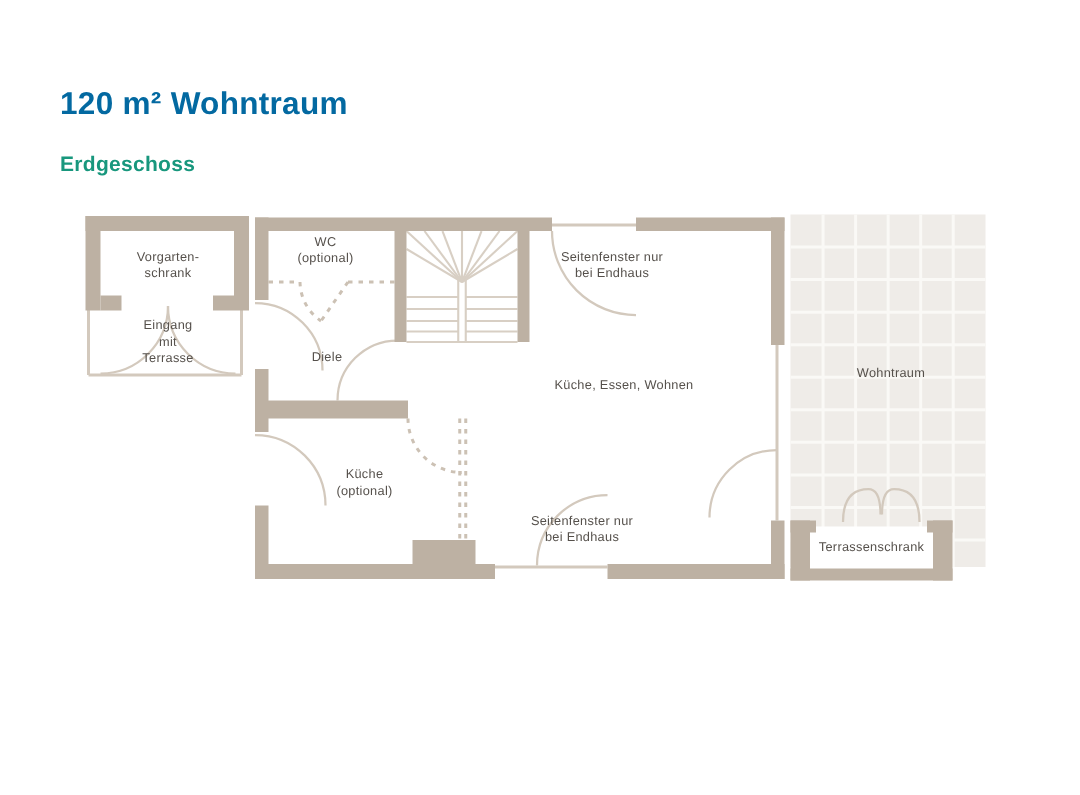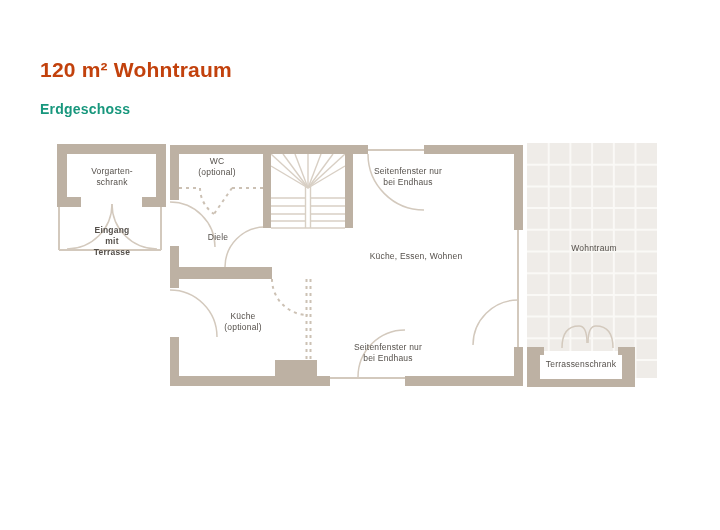--- a/index.html
+++ b/index.html
@@ -2,36 +2,36 @@
 <html><head>
 <meta charset="utf-8">
 <style>
   html,body{margin:0;padding:0;background:#ffffff;}
   .stage{
     position:relative;width:720px;height:530px;background:#ffffff;overflow:hidden;
     font-family:"Liberation Sans","DejaVu Sans",sans-serif;
   }
   .title{
     position:absolute;left:40px;top:58px;margin:0;
-    font-size:21px;font-weight:700;color:#c2410c;letter-spacing:.2px;
+    font-size:21px;font-weight:700;color:#0369a1;letter-spacing:.2px;
   }
   .subtitle{
     position:absolute;left:40px;top:101px;margin:0;
     font-size:14px;font-weight:700;color:#18977D;letter-spacing:.2px;
   }
   .plan-svg{position:absolute;left:0;top:0;}
   .room-label{
     position:absolute;transform:translate(-50%,-50%);
     font-size:8.5px;line-height:1.3;color:#55504B;text-align:center;
     white-space:nowrap;letter-spacing:.2px;
   }
   .room-label span{display:block;}
   
   .lbl-vorgartenschrank{left:112px;top:177px;}
-  .lbl-eingang{left:112px;top:242px;font-weight:bold;}
+  .lbl-eingang{left:112px;top:228px;}
   .lbl-wc{left:217px;top:167px;}
   .lbl-diele{left:218px;top:238px;text-align:center;}
   .lbl-sf-top{left:408px;top:177px;}
   .lbl-wohnbereich{left:416px;top:257px;}
   .lbl-kueche{left:243px;top:322px;}
   .lbl-sf-bottom{left:388px;top:353px;}
   .lbl-terrasse{left:594px;top:249px;}
   .lbl-terrassenschrank{left:581px;top:365px;text-align:center;}
 </style>
 </head>

